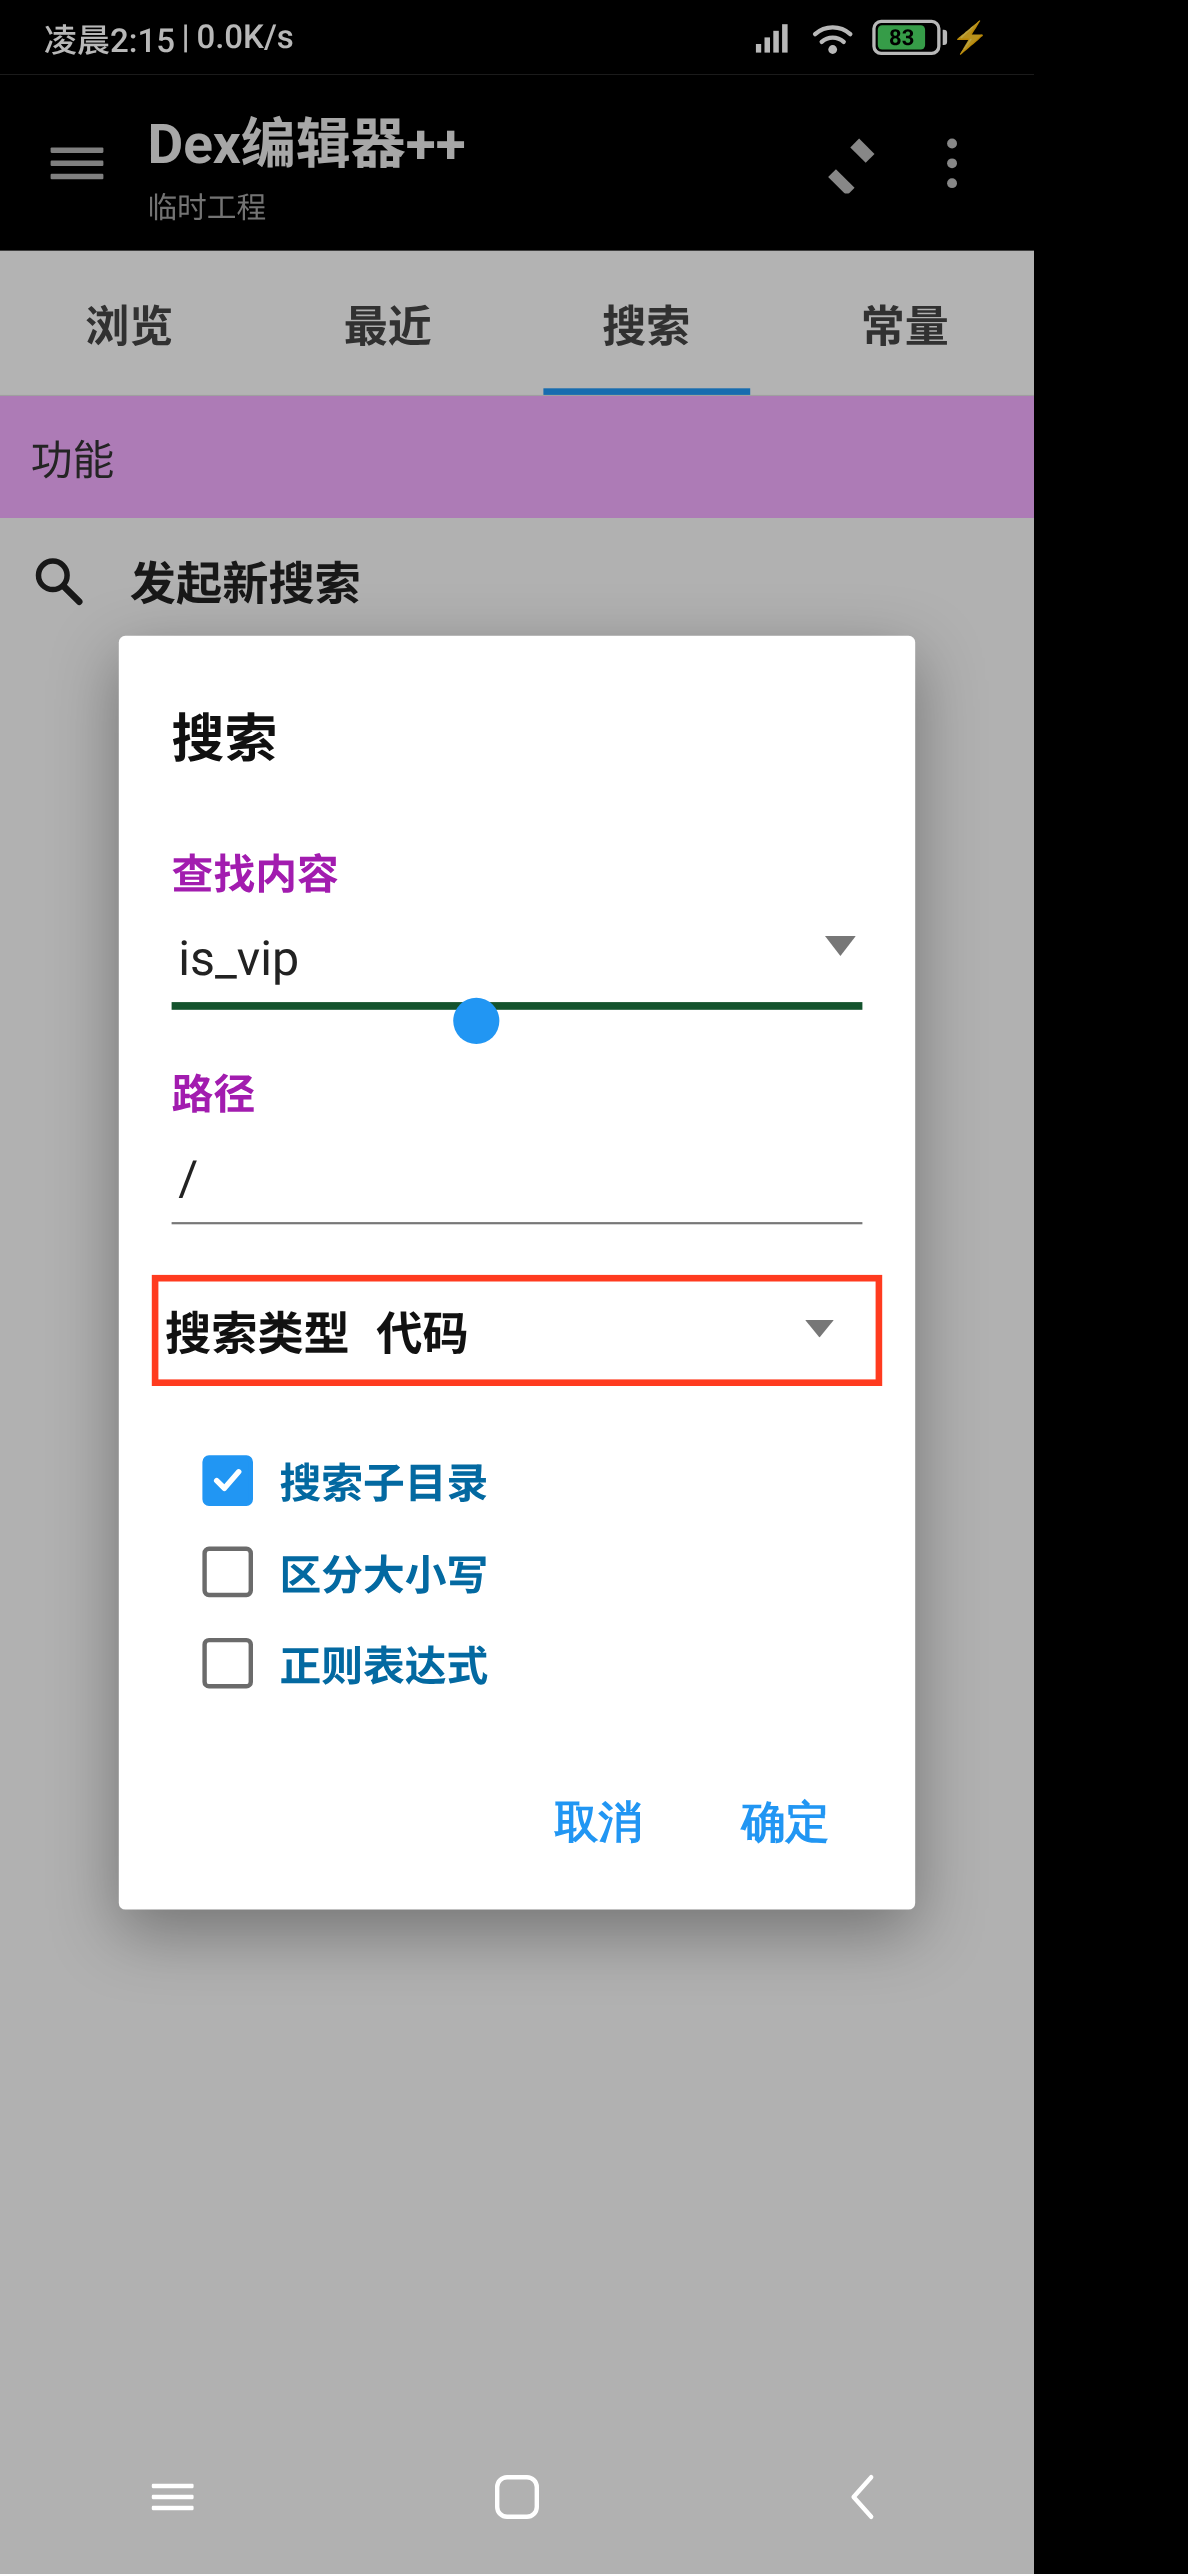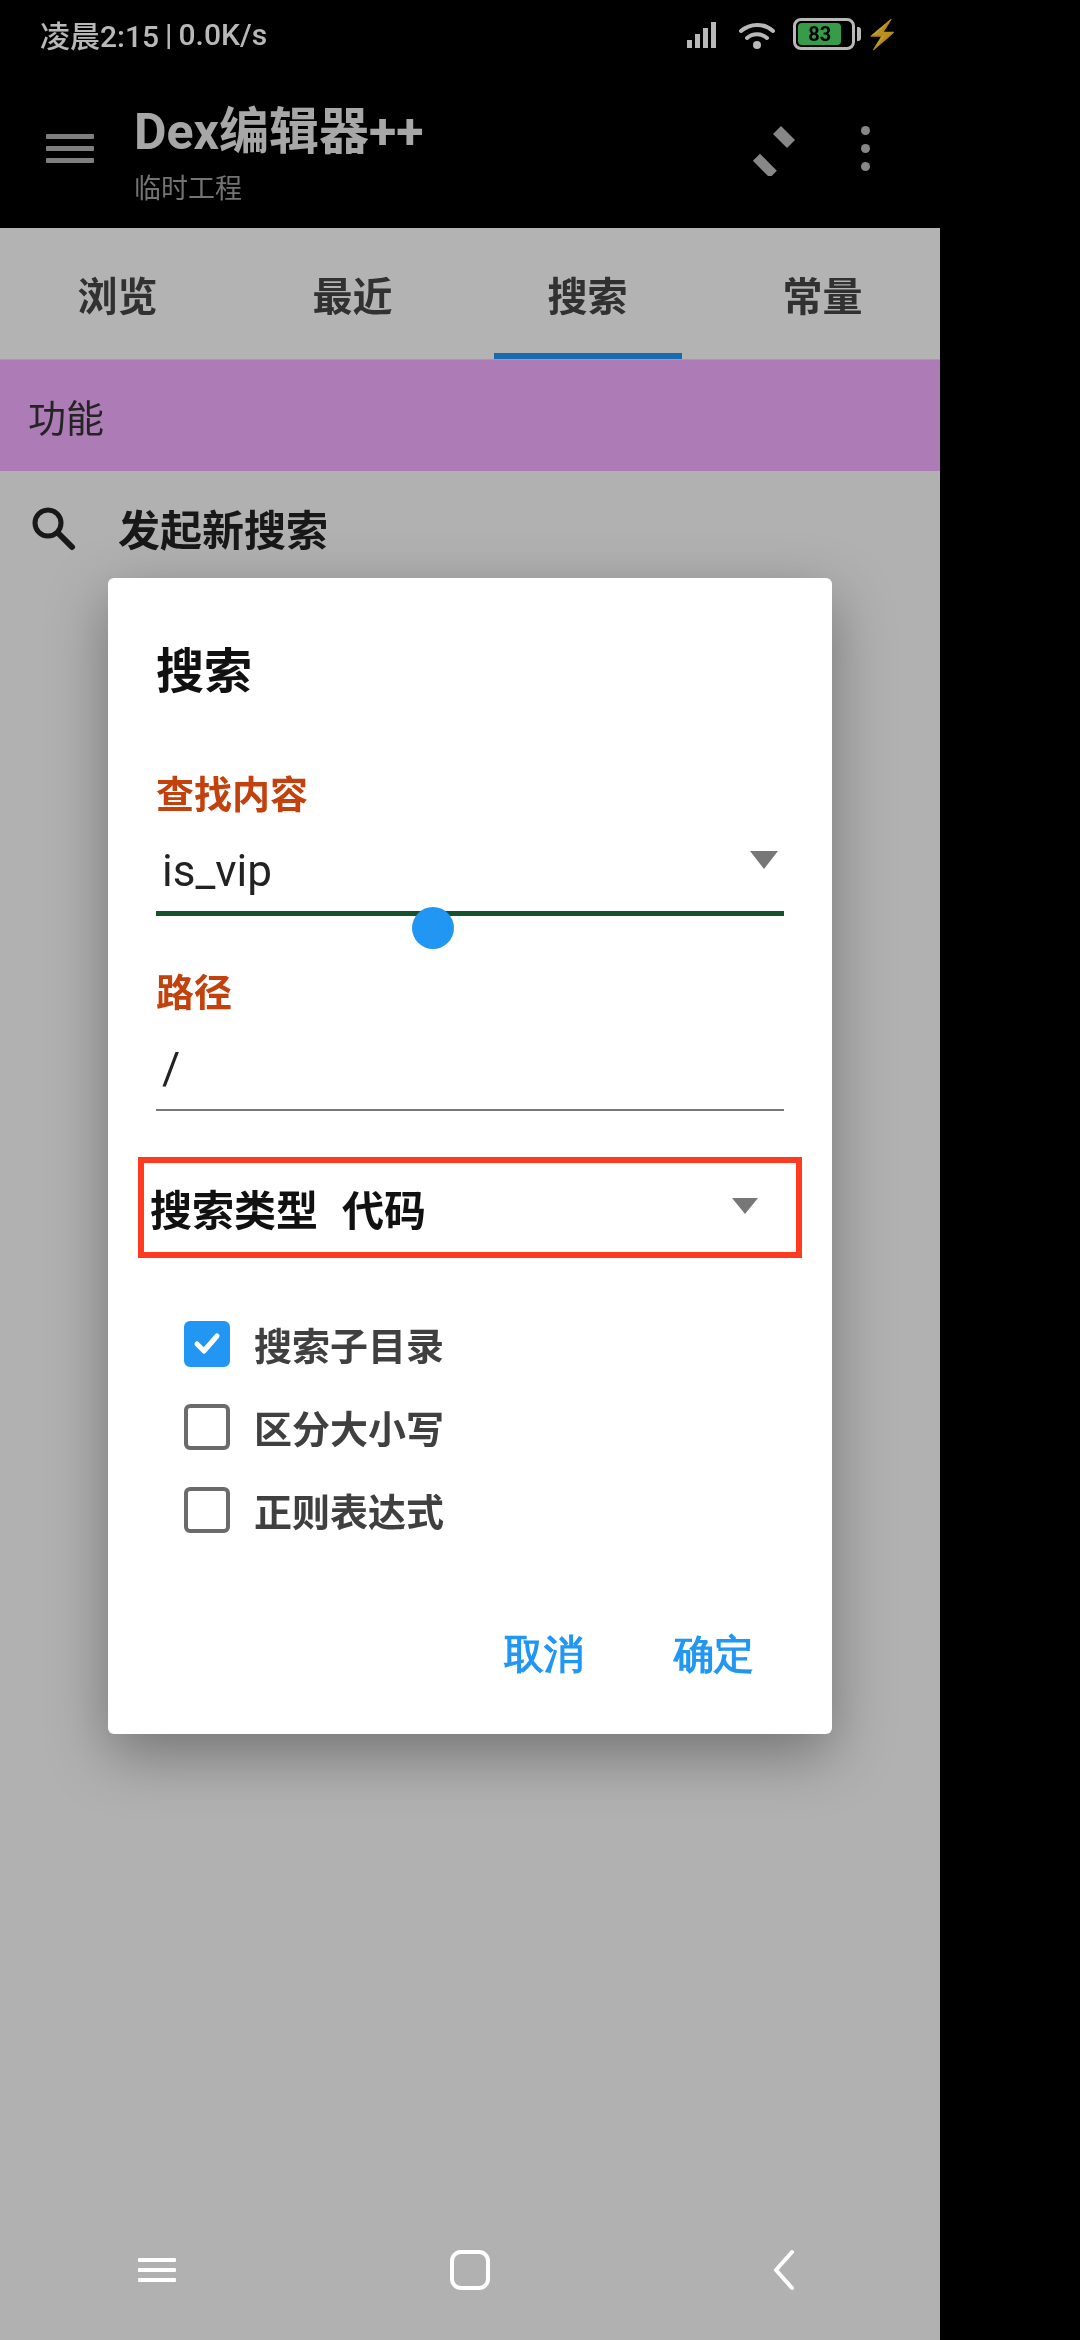--- a/index.html
+++ b/index.html
@@ -39,38 +39,38 @@
   .list-row { display:flex; align-items:center; padding: 26px 28px; background:#f5f5f5; gap: 40px;}
   .list-row .icon { width:50px; height:50px; display:flex; align-items:center; justify-content:center;}
   .list-label { font-size: 42px; font-weight:700; color:#222; }
 
   
   .scrim { position:absolute; inset:0; background: rgba(0,0,0,0.28); }
 
   
   .dialog { position:absolute; left:108px; right:108px; top:578px; background:#fff; border-radius:6px; box-shadow: 0 20px 60px rgba(0,0,0,0.35); padding: 54px 48px 36px 48px;}
   .dialog-title { font-size: 48px; font-weight:700; color:#111; margin-bottom: 62px;}
-  .field-label { font-size: 38px; font-weight:700; color:#c2410c; margin-bottom: 18px;}
+  .field-label { font-size: 38px; font-weight:700; color:#a21caf; margin-bottom: 18px;}
   .field-wrap { position:relative; margin-bottom: 46px;}
-  .text-input { width:100%; border:none; border-bottom:5px solid #14532d; font-size:44px; padding: 8px 50px 14px 6px; outline:none; background:transparent; color:#222; font-family:inherit;}
+  .text-input { width:100%; border:none; border-bottom:7px solid #14532d; font-size:44px; padding: 8px 50px 14px 6px; outline:none; background:transparent; color:#222; font-family:inherit;}
   .text-input.plain { border-bottom:2px solid #777; }
   .dropdown-caret { position:absolute; right:6px; top:14px; }
   .caret-svg { fill:#777; }
   .cursor-handle { position:absolute; left:256px; top:70px; width:42px; height:42px; background:#2196f3; border-radius:50%;}
 
   .type-row { border:6px solid #ff3b1f; padding: 14px 18px 14px 6px; display:flex; align-items:center; margin-bottom: 44px; margin-left:-18px; margin-right:-18px;}
   .type-label { font-size:42px; font-weight:700; color:#111; }
   .type-value { font-size:42px; font-weight:700; color:#111; margin-left: 24px;}
   .type-row .spacer { flex:1;}
   .type-row .caret { margin-right: 20px;}
 
   .check-row { display:flex; align-items:center; gap: 24px; padding: 14px 0 14px 28px;}
   .checkbox { width:46px; height:46px; border:4px solid #6b6b6b; border-radius:6px; display:flex; align-items:center; justify-content:center;}
   .checkbox.checked { background:#2196f3; border-color:#2196f3;}
-  .check-label { font-size:38px; font-weight:700; color:#404040;}
+  .check-label { font-size:38px; font-weight:700; color:#0369a1;}
 
   .dialog-actions { display:flex; justify-content:flex-end; gap:70px; margin-top: 60px; padding-right: 20px;}
   .dlg-btn { font-size:40px; font-weight:700; color:#2196f3; background:none; border:none; padding:16px 10px;}
 
   
   .navbar { position:absolute; bottom:0; left:0; right:0; height:140px; background: rgba(0,0,0,0.0); display:flex; align-items:center; justify-content:space-around;}
   .nav-btn { width:70px; height:70px; display:flex; align-items:center; justify-content:center;}
   .nav-recent { width:38px; }
   .nav-recent span { display:block; height:4px; background:#fff; margin:6px 0; border-radius:1px;}
   .nav-home { width:40px; height:40px; border:4px solid #fff; border-radius:11px;}

